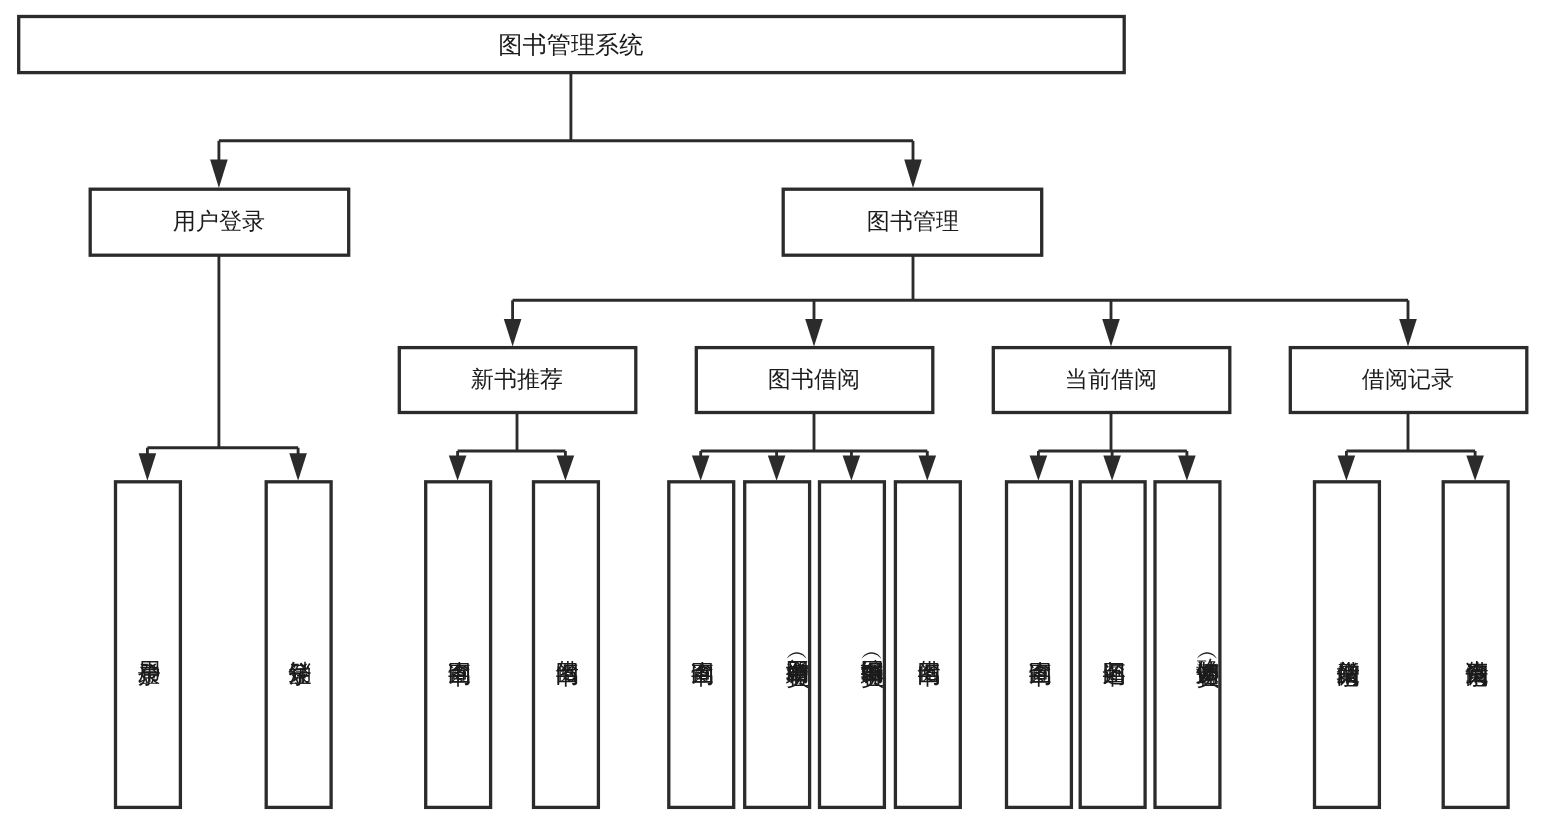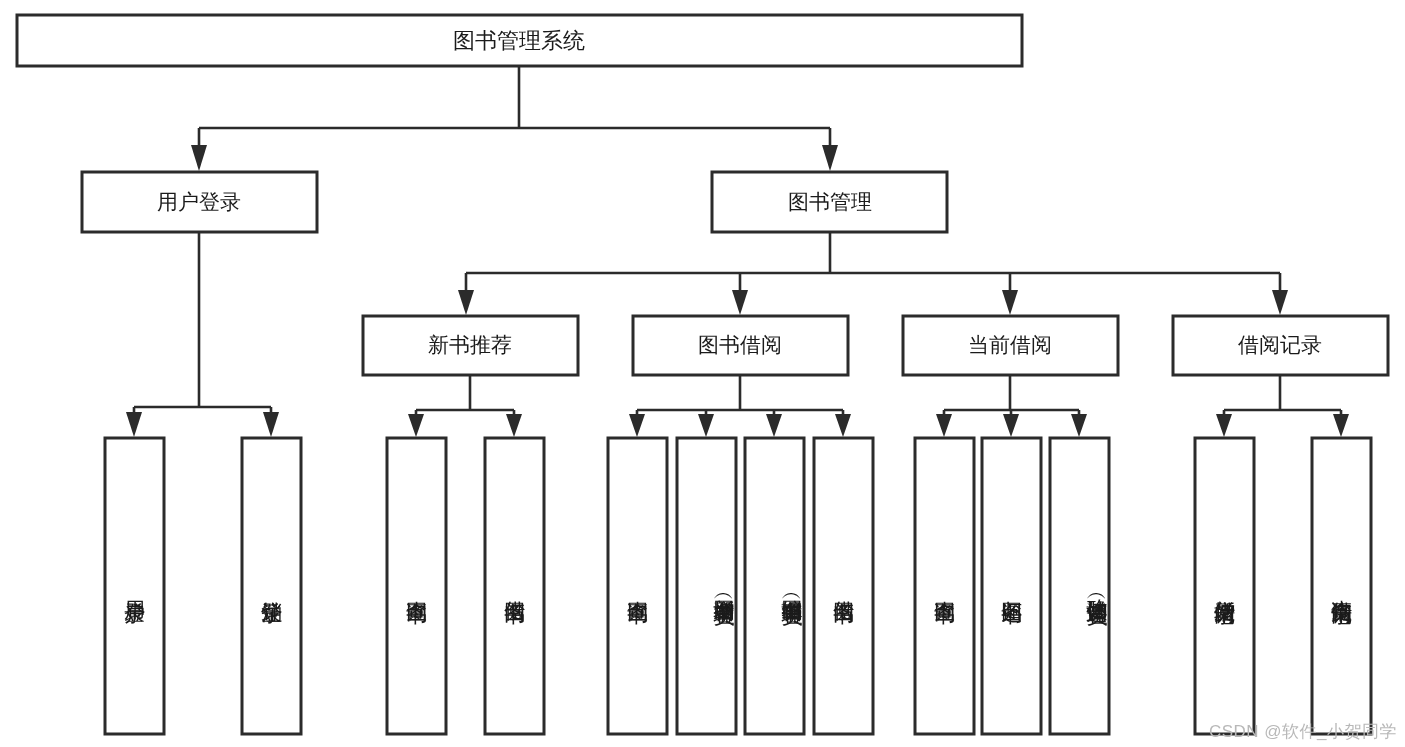--- a/index.html
+++ b/index.html
@@ -249,15 +249,14 @@
   <div class="leaf-label" style="left:745px; top:438px; width:59px; height:296px; display:flex; align-items:flex-start; justify-content:center;">编辑图书（管理员）</div>
   <div class="leaf-label" style="left:814px; top:438px; width:59px; height:296px; display:flex; align-items:center; justify-content:center;">借阅图书</div>
 
   <div class="leaf-label" style="left:915px; top:438px; width:59px; height:296px; display:flex; align-items:center; justify-content:center;">查询图书</div>
   <div class="leaf-label" style="left:982px; top:438px; width:59px; height:296px; display:flex; align-items:center; justify-content:center;">归还图书</div>
   <div class="leaf-label" style="left:1050px; top:438px; width:59px; height:296px; display:flex; align-items:flex-start; justify-content:center;">确认归还（管理员）</div>
 
   <div class="leaf-label" style="left:1195px; top:438px; width:59px; height:296px; display:flex; align-items:center; justify-content:center;">新增借阅记录</div>
   <div class="leaf-label" style="left:1312px; top:438px; width:59px; height:296px; display:flex; align-items:center; justify-content:center;">查询借阅记录</div>
 
-  <div class="watermark">CSDN @软件_小贺同学</div>
 
 </div>
 
 </body></html>

